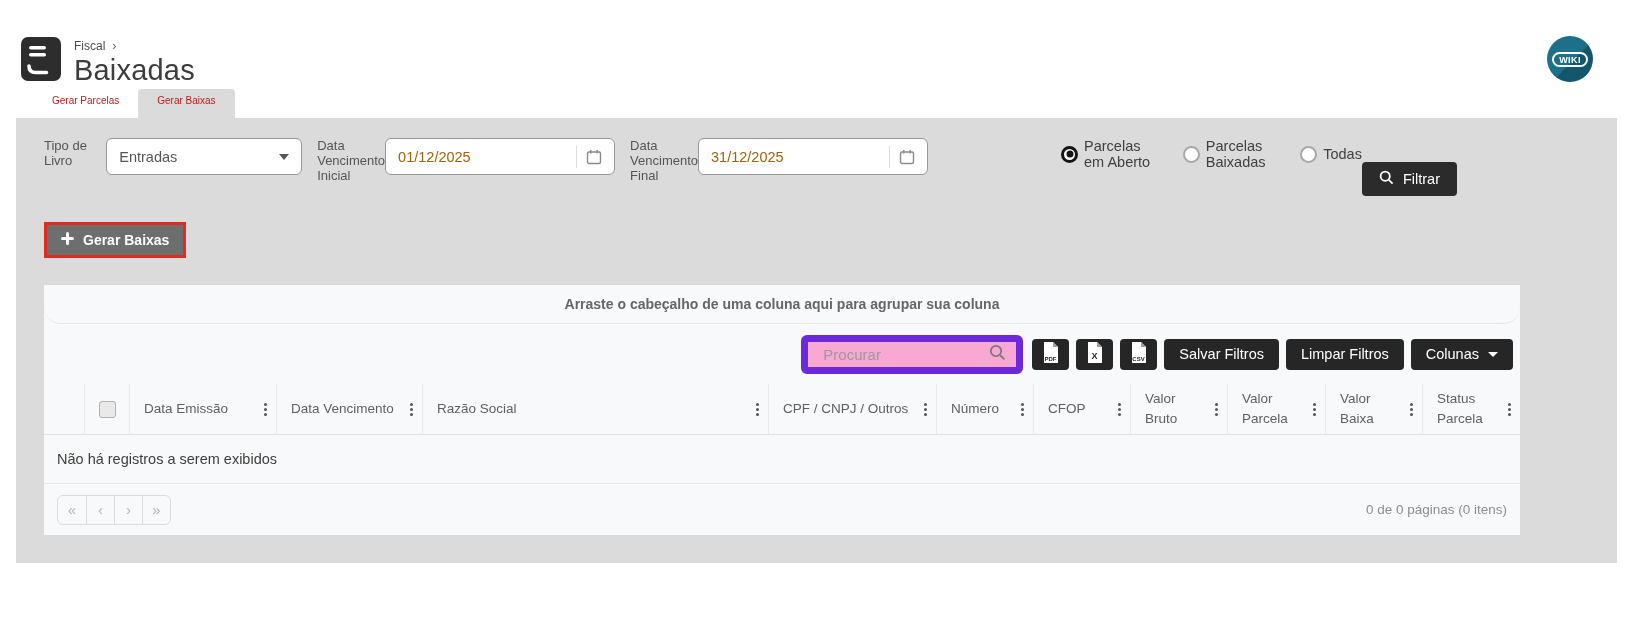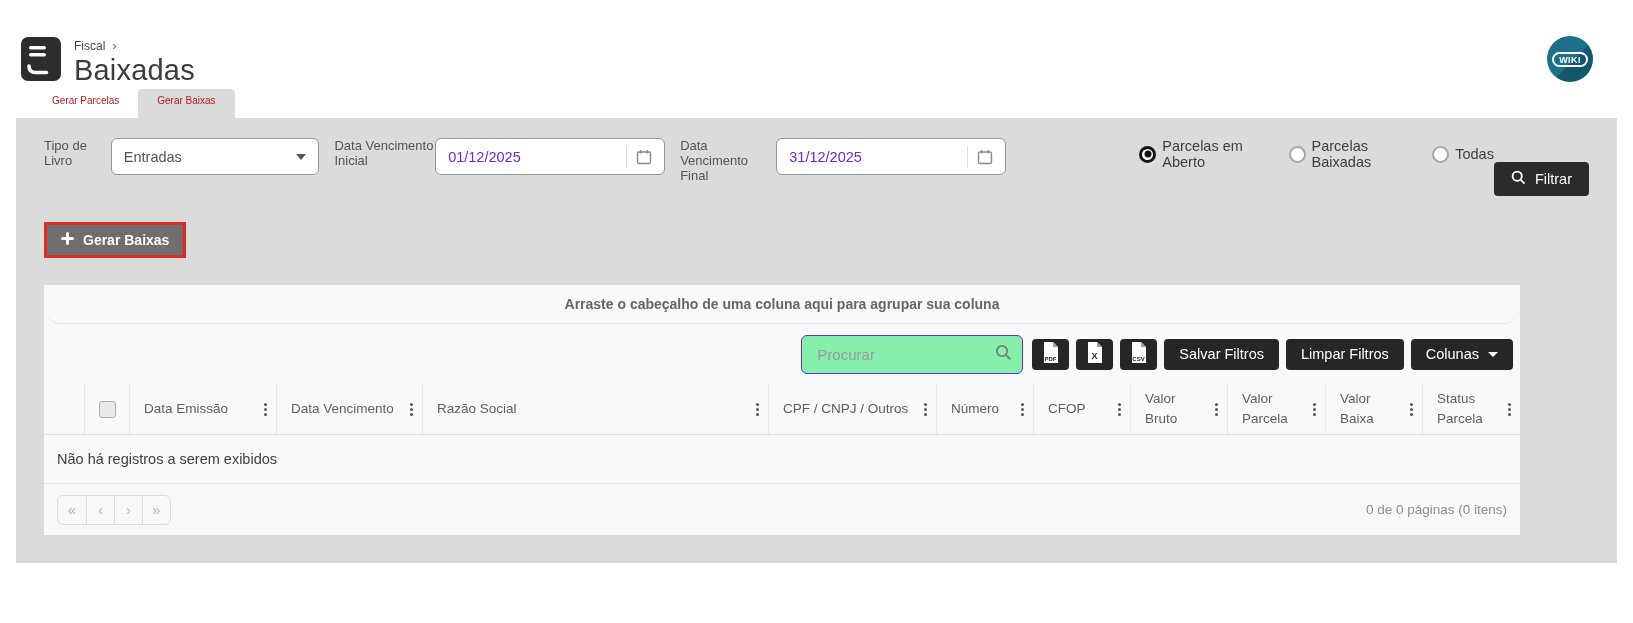--- a/index.html
+++ b/index.html
@@ -35,52 +35,52 @@
   .filter-row { display:flex; align-items:flex-start; }
   .field { display:flex; flex-direction:row; margin-right:15px; }
   .field-label { font-size:13px; color:#555; margin-bottom:6px; }
   .control {
     width:230px; height:37px; background:#fff; border:1px solid #979797; border-radius:6px;
     display:flex; align-items:center; padding:0 12px; font-size:14.5px; color:#555;
   }
   .select-control { justify-content:space-between; cursor:pointer; }
   .caret-down { width:0; height:0; border-left:5px solid transparent; border-right:5px solid transparent; border-top:6px solid #555; }
   .date-control input {
-    border:none; outline:none; flex:1; min-width:0; font-size:14.5px; color:#6d28d9;
+    border:none; outline:none; flex:1; min-width:0; font-size:14.5px; color:#a16207;
     font-family:"Liberation Sans", sans-serif; background:transparent; padding:0;
   }
   .date-icon-wrap { border-left:1px solid #ddd; padding-left:9px; margin-left:8px; height:22px; display:flex; align-items:center; cursor:pointer; }
 
   .radio-group { display:flex; align-items:center; gap:19px; margin-left:118px; }
   .radio-item { display:flex; align-items:center; gap:6px; font-size:14.5px; color:#3f3f3f; cursor:pointer; }
   .radio { width:17px; height:17px; border-radius:50%; border:2px solid #a8a8a8; background:#fff; position:relative; flex:none; }
   .radio.selected { border:3px solid #141414; }
   .radio.selected::after { content:''; position:absolute; top:50%; left:50%; transform:translate(-50%,-50%); width:7px; height:7px; border-radius:50%; background:#141414; }
 
   .filtrar-btn {
-    margin-left:auto; margin-top:24px;
+    margin-left:auto; margin-right:132px; margin-top:24px;
     background:#2b2b2b; color:#fff; border:none; border-radius:4px; height:34px; padding:0 17px;
     font-size:14.5px; display:flex; align-items:center; gap:9px; cursor:pointer;
     font-family:"Liberation Sans", sans-serif;
   }
 
   .action-row { margin-top:26px; }
   .highlight-box { display:inline-block; border:3px solid #e02b20; }
   .gerar-baixas-btn {
     background:#6e6e6e; color:#fff; border:none; height:30px; padding:0 14px;
     font-size:14px; font-weight:bold; display:flex; align-items:center; gap:9px; cursor:pointer;
     font-family:"Liberation Sans", sans-serif;
   }
 
   
   .grid-card { margin-top:27px; width:1476px; background:#f8f9fa; }
   .group-bar { height:39px; display:flex; align-items:center; justify-content:center; font-size:14px; font-weight:bold; color:#666; border-bottom:1px solid #e4e6e8;border-radius:17px; }
 
   .toolbar { height:60px; display:flex; align-items:center; justify-content:flex-end; padding-right:7px; gap:7px; }
-  .search-box { width:222px; height:39px; border:1px solid #6d28d9; border-radius:6px; background:#86efac; display:flex; align-items:center; padding:0 10px 0 13px; margin-right:2px; }
+  .search-box { width:222px; height:39px; border:7px solid #6d28d9; border-radius:6px; background:#f9a8d4; display:flex; align-items:center; padding:0 10px 0 13px; margin-right:2px; }
   .search-box input { border:none; outline:none; background:transparent; flex:1; min-width:0; font-size:15px; color:#555; font-family:"Liberation Sans", sans-serif; }
   .search-box input::placeholder { color:#9a9a9a; }
   .icon-btn { width:37px; height:31px; background:#262626; border:none; border-radius:4px; display:flex; align-items:center; justify-content:center; cursor:pointer; padding:0; }
   .text-btn { height:31px; background:#262626; color:#fff; border:none; border-radius:4px; padding:0 15px; font-size:14.5px; display:flex; align-items:center; gap:9px; cursor:pointer; font-family:"Liberation Sans", sans-serif;text-align:right; }
   .caret-down-white { width:0; height:0; border-left:5px solid transparent; border-right:5px solid transparent; border-top:5px solid #fff; }
 
   .thead { display:flex; height:51px; border-bottom:1px solid #dfe2e5; }
   .th { display:flex; align-items:center; justify-content:space-between; padding:0 9px 0 14px; font-size:13.5px; color:#5f5f5f; border-left:1px solid #e7e9eb; line-height:1.45; }
   .th:first-child { border-left:none; }
   .th-label { flex:1; }

